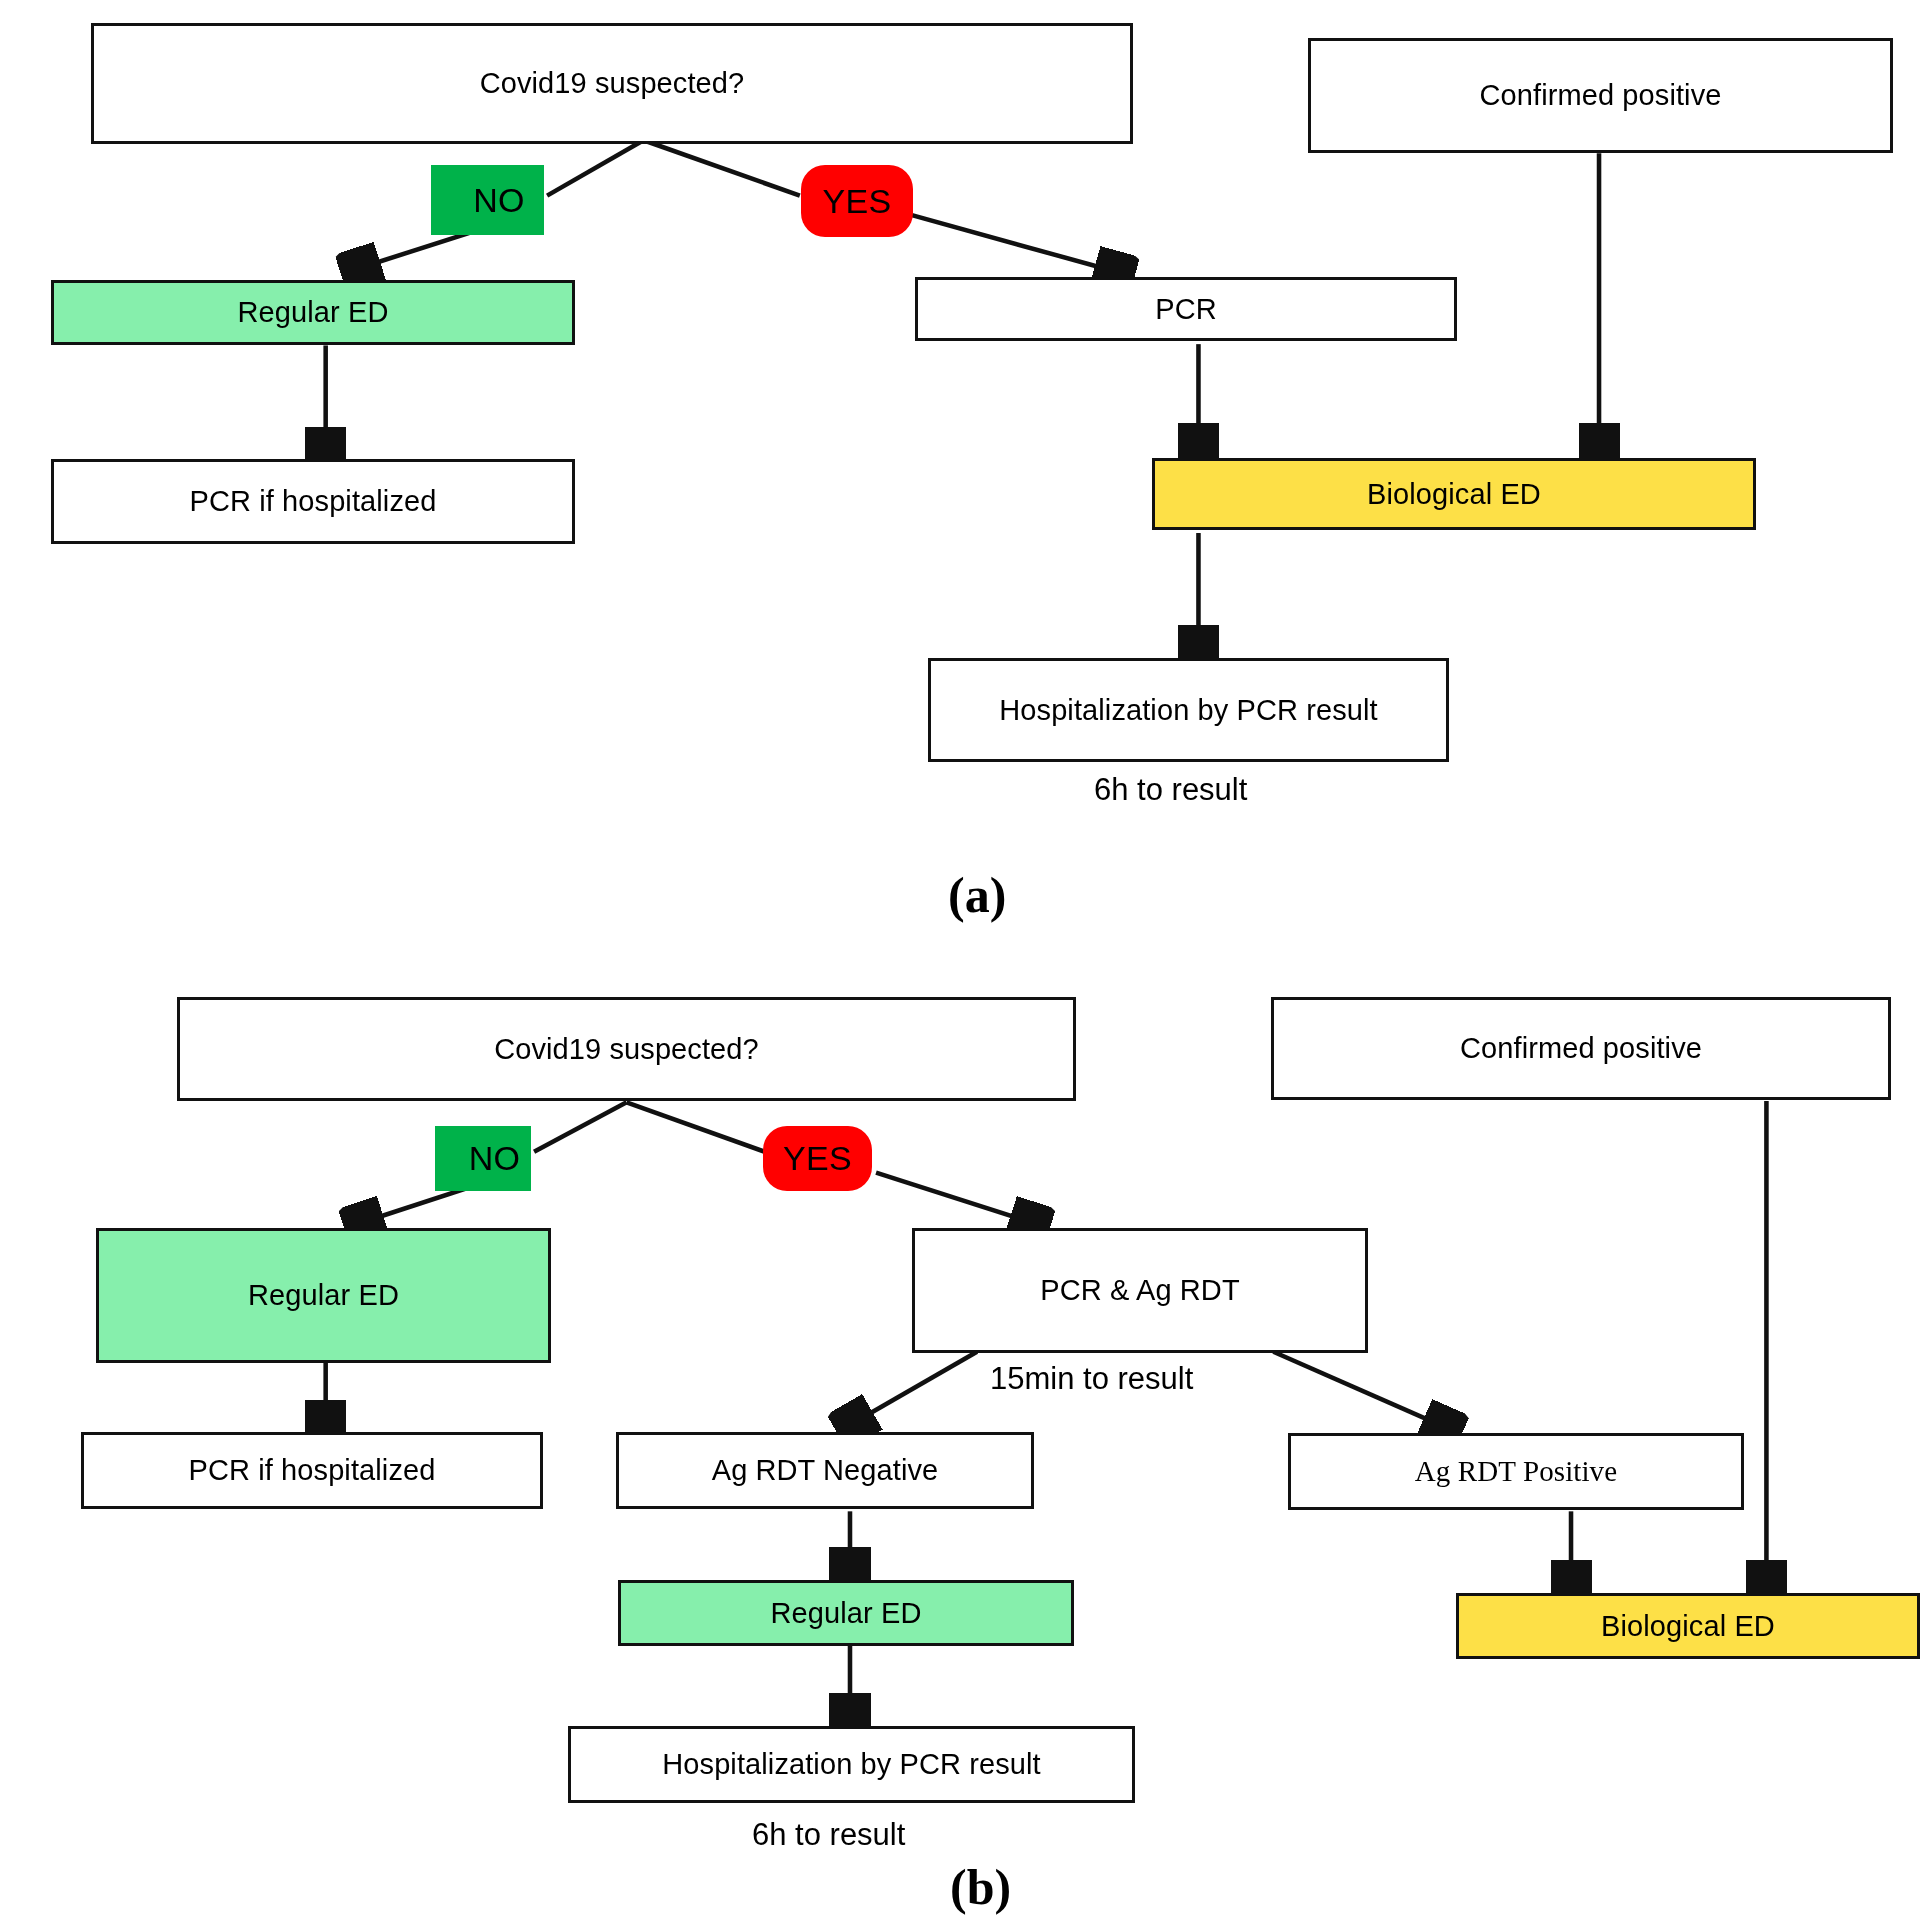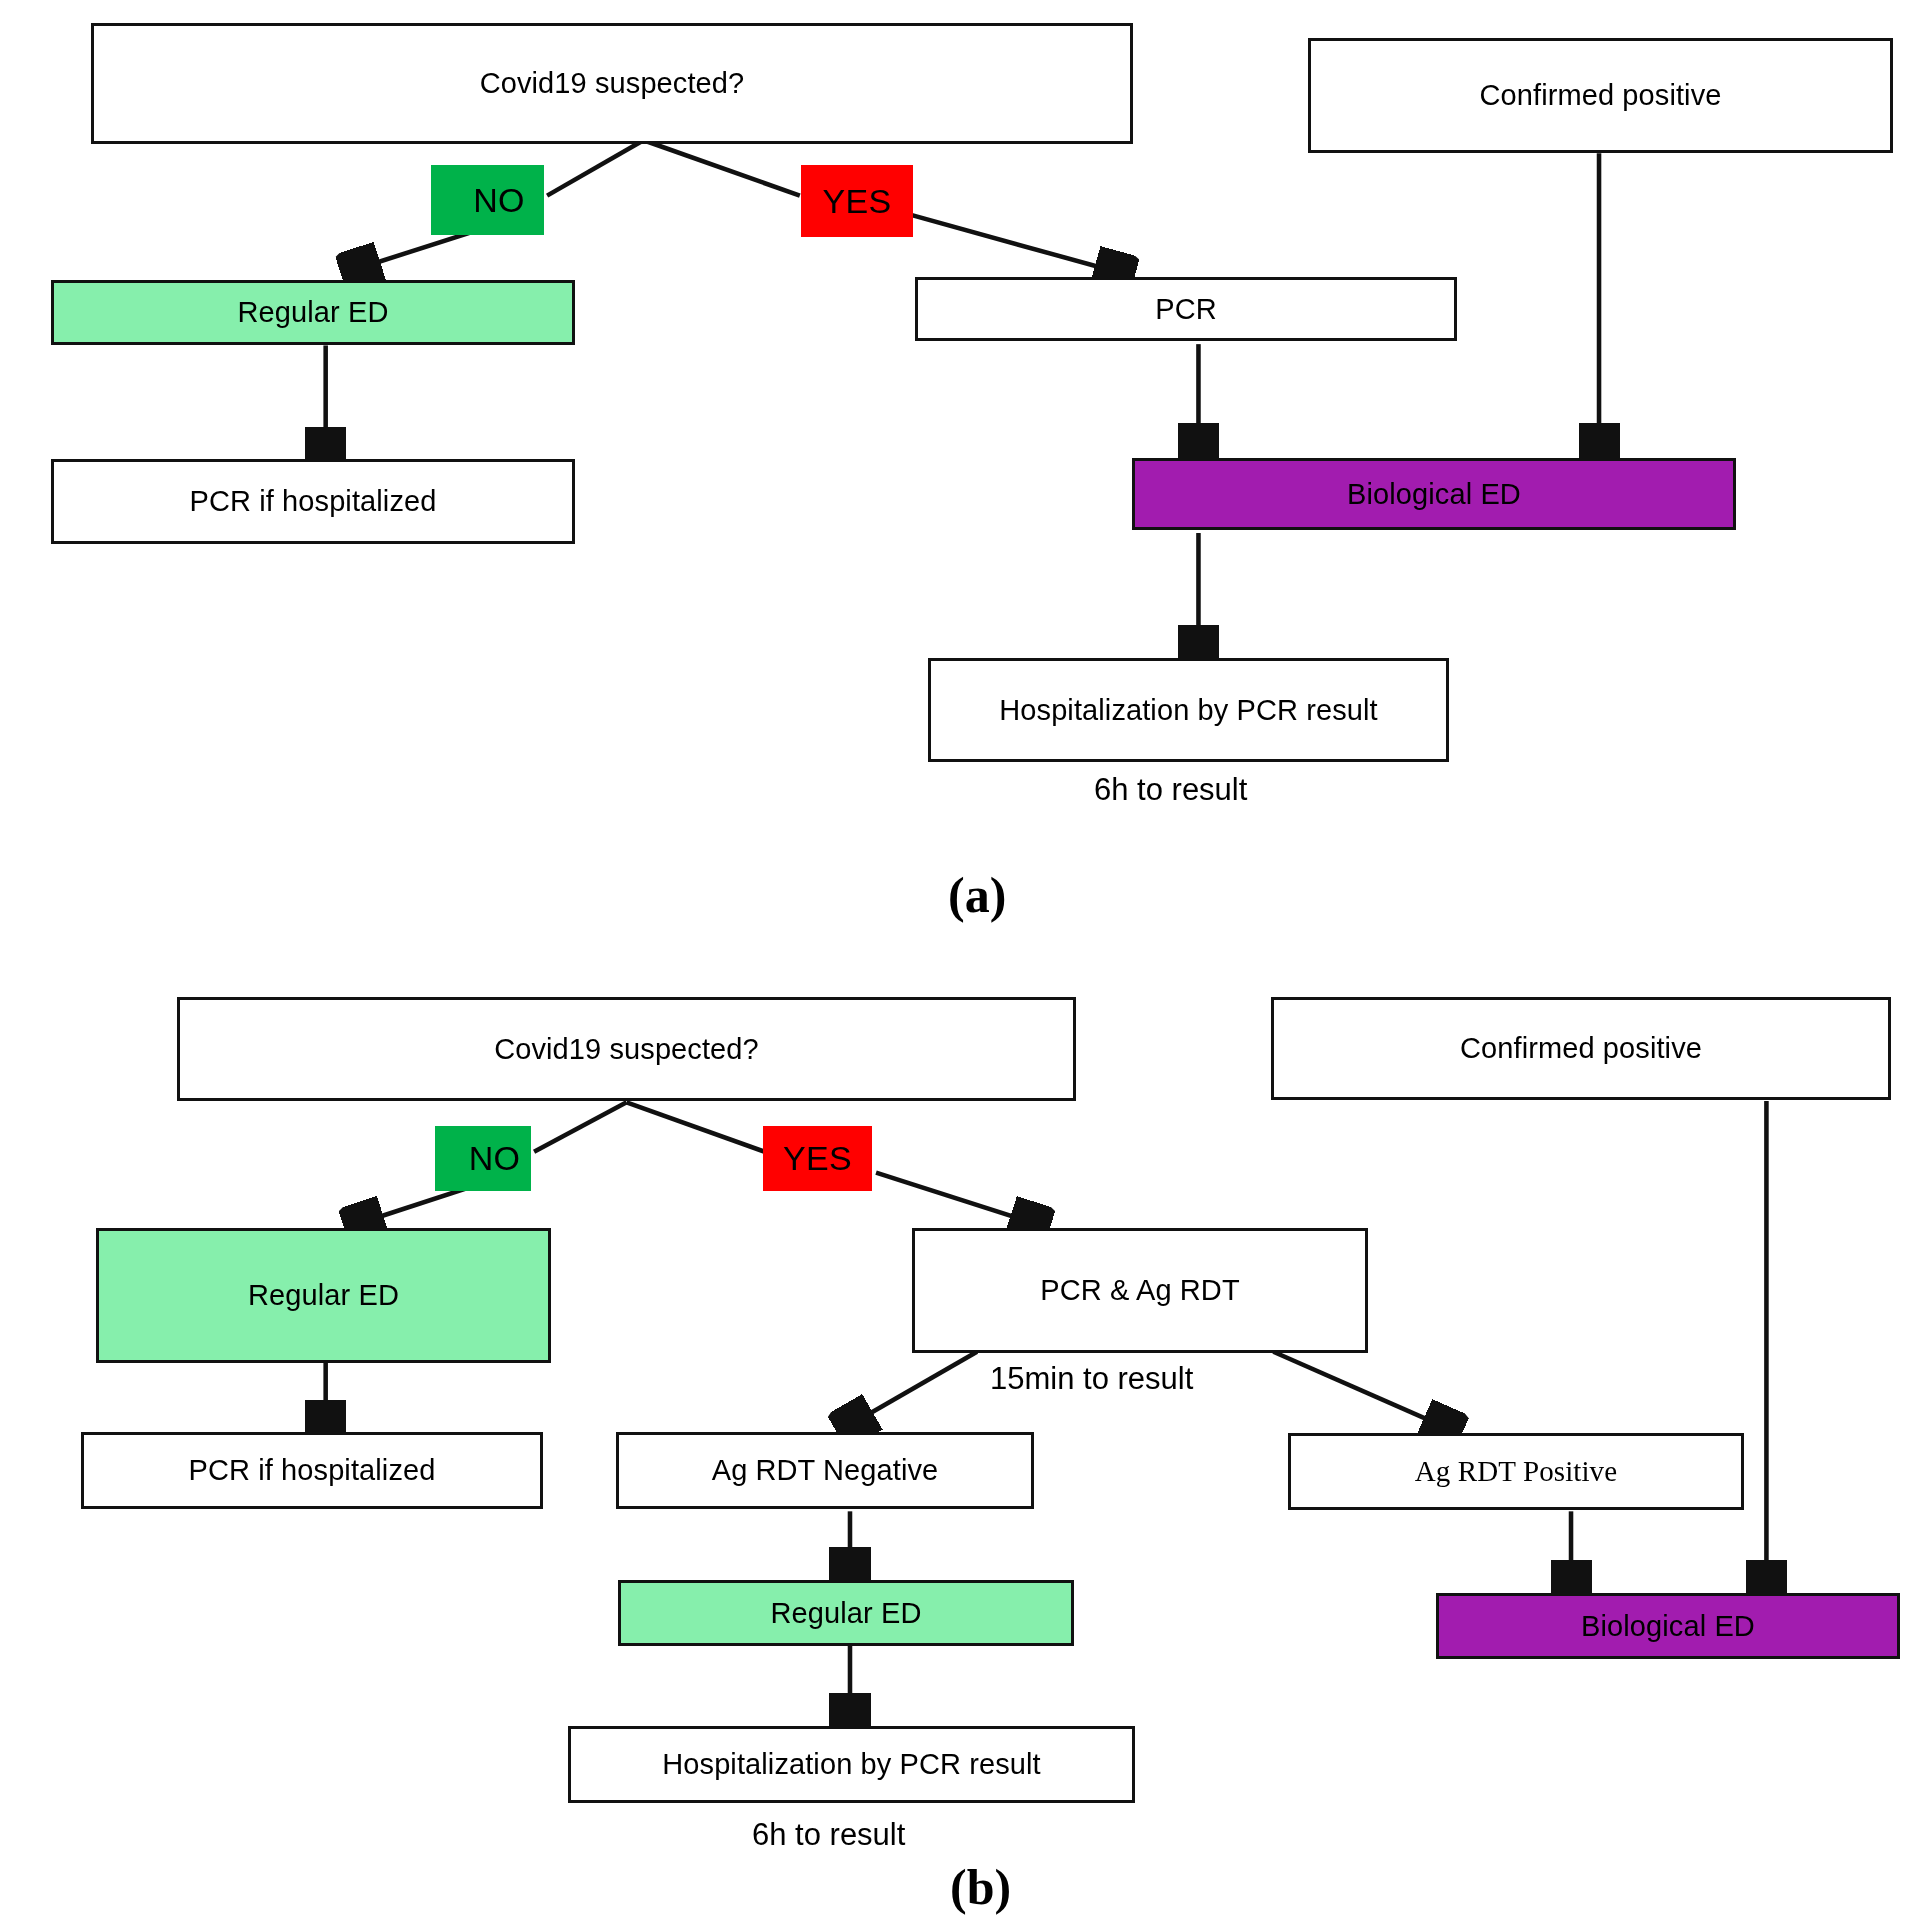--- a/index.html
+++ b/index.html
@@ -29,36 +29,36 @@
     align-items: center;
     justify-content: center;
     text-align: left;
     color: #000000;
     font-size: 29px;
     line-height: 1.18;
     letter-spacing: 0.1px;
     padding: 0 6.5px;
   }
   .box.green { background: #86efac; }
-  .box.red   { background: #a21caf; }
+  .box.red   { background: #fde047; margin-left: 20px; }
 
   
   .flag {
     position: absolute;
     box-sizing: border-box;
     border: none;
     display: flex;
     align-items: center;
     justify-content: center;
     font-size: 34px;
     color: #000000;
     letter-spacing: 0.3px;
   }
   .flag.green { background: #00B24A; padding-left: 23px; }
-  .flag.red   { background: #FF0000; }
+  .flag.red   { background: #FF0000; border-radius: 24px; }
 
   
   .caption {
     position: absolute;
     font-size: 31px;
     color: #000000;
     white-space: nowrap;
   }
 
   

